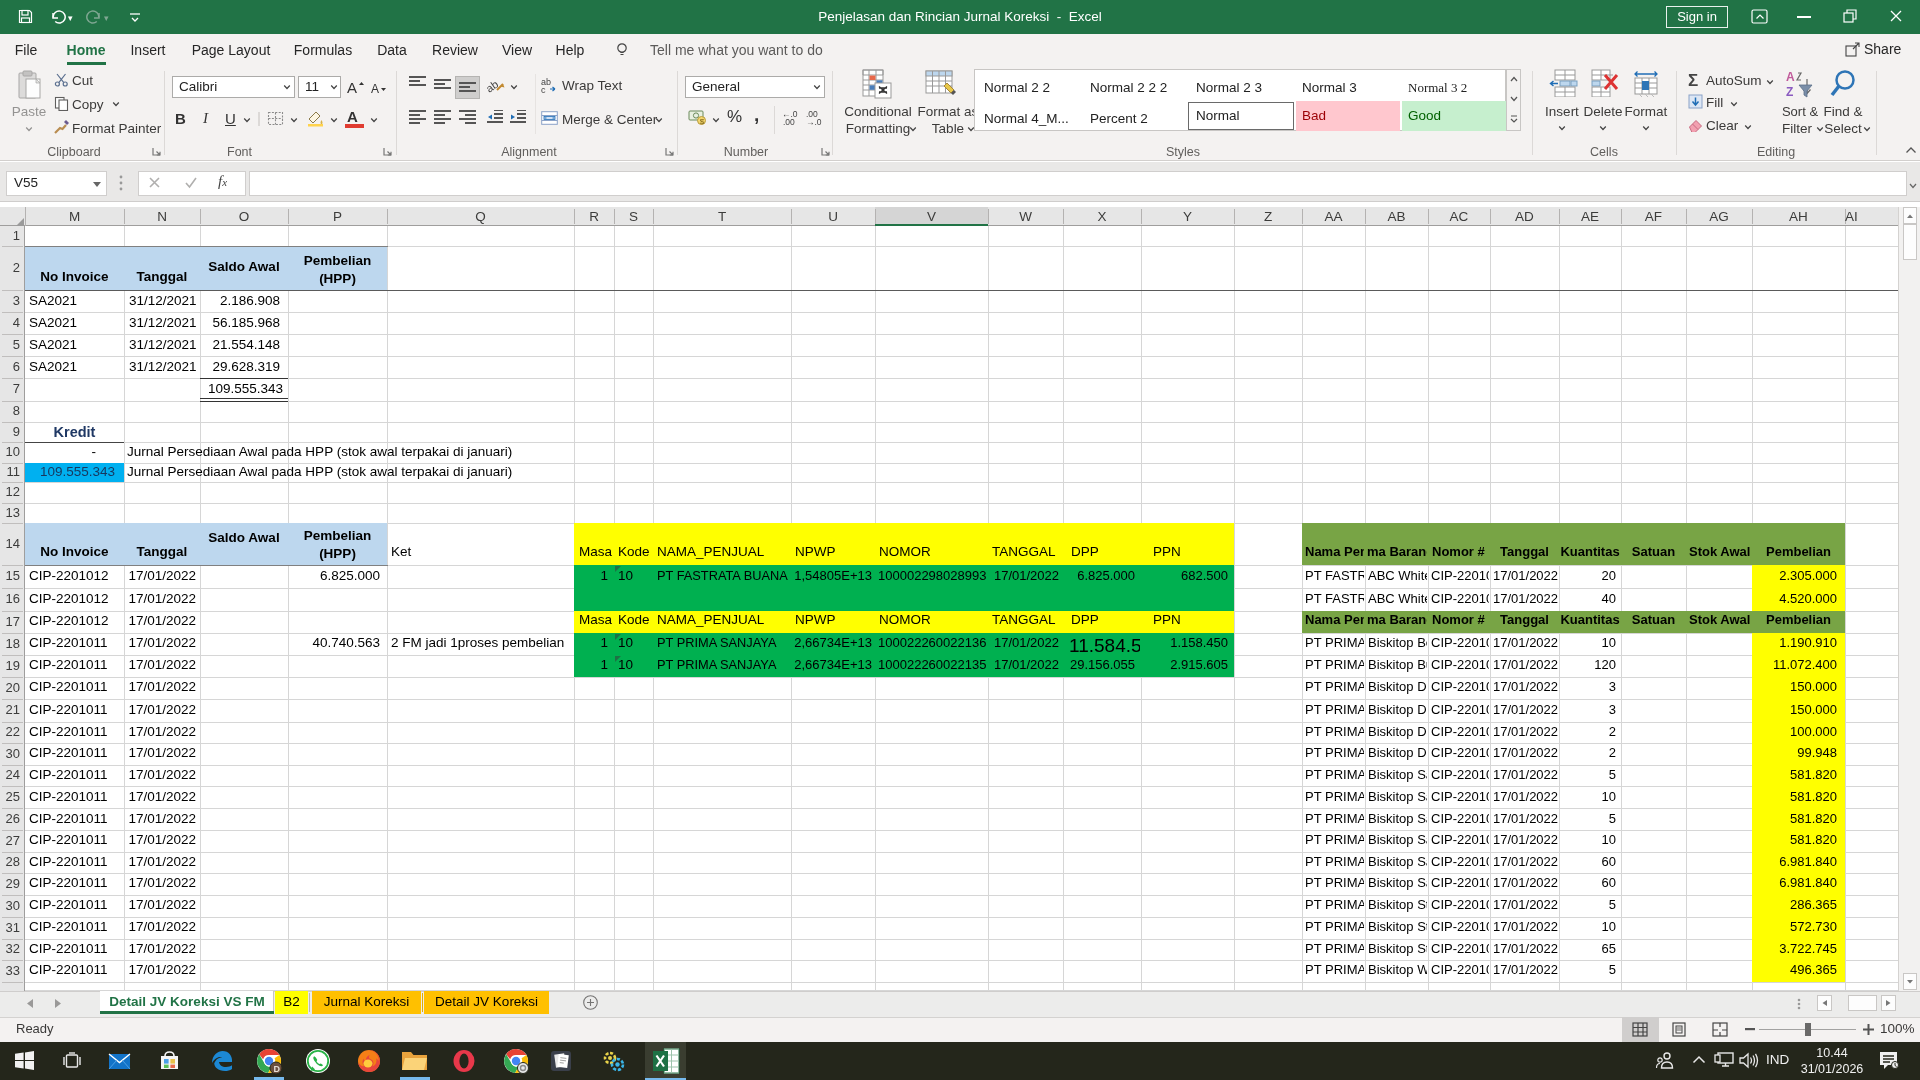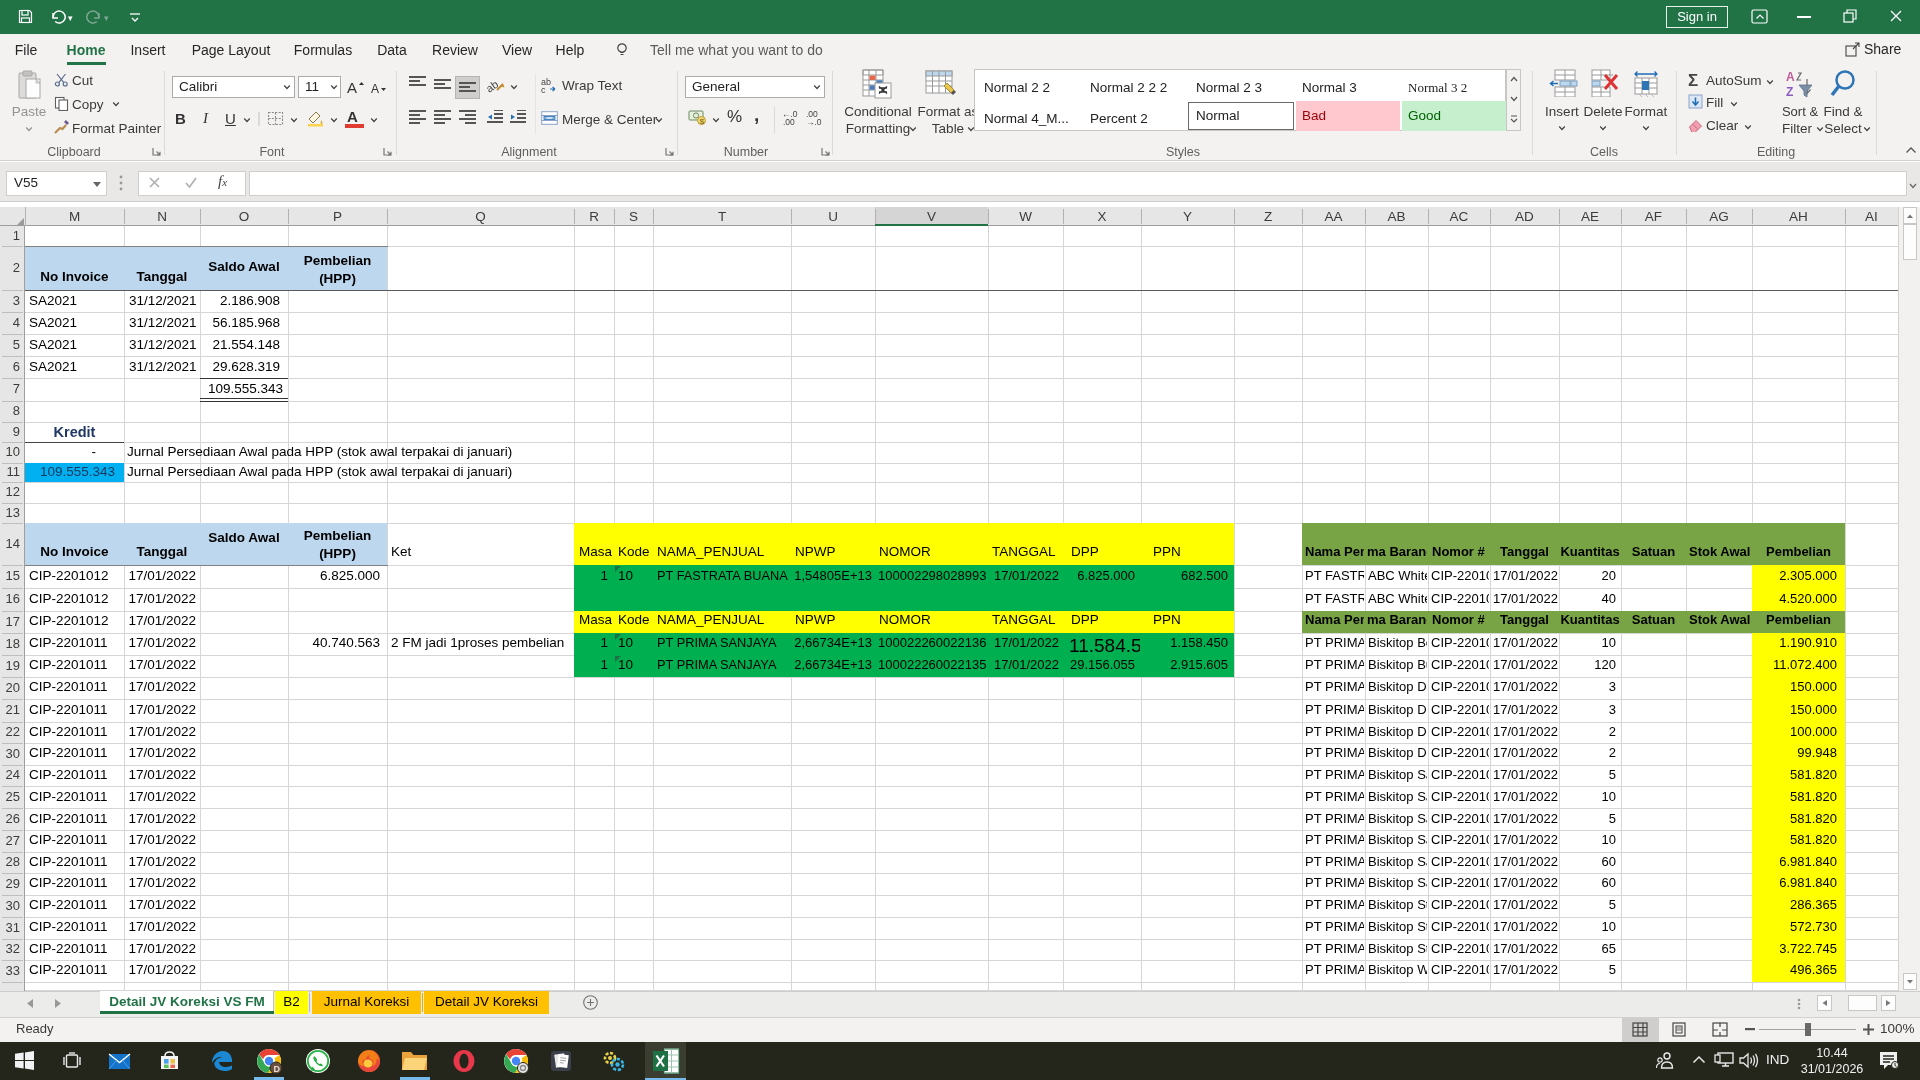--- a/index.html
+++ b/index.html
@@ -26,20 +26,21 @@
         <path d="M12.8 7.5 a6 6 0 1 0 -2 4" fill="none" stroke="#7fa792" stroke-width="1.5"></path>
       </svg>
     </div>
 <div style="position:absolute;left:104px;top:13px;width:8px;height:8px;color:#7fa792;font-size:9px;">▾</div>
 <div style="position:absolute;left:128px;top:11px;width:14px;height:12px;">
       <svg width="14" height="12" viewBox="0 0 14 12">
         <path d="M2 3h10" stroke="#fff" stroke-width="1.3"></path>
         <path d="M4 7l3 3 3-3" fill="none" stroke="#fff" stroke-width="1.3"></path>
       </svg>
     </div>
+<div style="position:absolute;left:660px;top:9px;width:600px;height:17px;color:#fff;font-size:13.5px;text-align:center;">Penjelasan dan Rincian Jurnal Koreksi&nbsp;&nbsp;-&nbsp;&nbsp;Excel</div>
 <div style="position:absolute;left:1666px;top:6px;width:62px;height:22px;border:1px solid rgba(255,255,255,.9);color:#fff;font-size:13px;text-align:center;line-height:20px;">Sign in</div>
 <div style="position:absolute;left:1751px;top:9px;width:18px;height:16px;">
       <svg width="18" height="16" viewBox="0 0 18 16">
         <rect x="1" y="1" width="15" height="13" rx="1.5" fill="none" stroke="#fff" stroke-width="1.2"></rect>
         <path d="M5.5 9.5 L9 6 l3.5 3.5" fill="none" stroke="#fff" stroke-width="1.2"></path>
       </svg>
     </div>
 <div style="position:absolute;left:1797px;top:16px;width:14px;height:2px;background:#fff;"></div>
 <div style="position:absolute;left:1843px;top:9px;width:14px;height:14px;">
       <svg width="14" height="14" viewBox="0 0 14 14">
@@ -182,21 +183,21 @@
         <path d="M1.2 1.5 L4 4.5 L6.8 1.5" fill="none" stroke="#444" stroke-width="1.2"></path>
       </svg>
     </div>
 <div style="position:absolute;left:347px;top:108px;width:16px;height:16px;font-size:15px;font-weight:bold;color:#333;">A</div>
 <div style="position:absolute;left:345px;top:124px;width:19px;height:4px;background:#e03c31;"></div>
 <div style="position:absolute;left:370px;top:117px;width:8px;height:6px;">
       <svg width="8" height="6" viewBox="0 0 8 6">
         <path d="M1.2 1.5 L4 4.5 L6.8 1.5" fill="none" stroke="#444" stroke-width="1.2"></path>
       </svg>
     </div>
-<div style="position:absolute;left:227.0px;top:145px;width:90px;height:13px;color:#605e5c;font-size:12.5px;text-align:center;">Font</div>
+<div style="position:absolute;left:227.0px;top:145px;width:90px;height:13px;color:#605e5c;font-size:12.5px;text-align:left;">Font</div>
 <div style="position:absolute;left:383px;top:147px;width:10px;height:10px;">
       <svg width="10" height="10" viewBox="0 0 10 10">
         <path d="M1 1 v7 h7" fill="none" stroke="#777" stroke-width="1.2"></path>
         <path d="M4.5 4.5 L8 8 M8 4.8 V8 H4.8" fill="none" stroke="#777" stroke-width="1.2"></path>
       </svg>
     </div>
 <div style="position:absolute;left:409px;top:76px;width:17px;height:15px;">
       <svg width="17" height="15" viewBox="0 0 17 15">
         <rect x="0" y="0" width="17" height="2" fill="#555"></rect>
         <rect x="0" y="4" width="11" height="2" fill="#555"></rect>
@@ -600,21 +601,21 @@
 <div style="position:absolute;left:1490px;top:209px;width:69px;height:15px;color:#3c3c3b;font-size:13.5px;text-align:center;">AD</div>
 <div style="position:absolute;left:1559px;top:209px;width:1px;height:15px;background:#b4b2b1;"></div>
 <div style="position:absolute;left:1559px;top:209px;width:62px;height:15px;color:#3c3c3b;font-size:13.5px;text-align:center;">AE</div>
 <div style="position:absolute;left:1621px;top:209px;width:1px;height:15px;background:#b4b2b1;"></div>
 <div style="position:absolute;left:1621px;top:209px;width:65px;height:15px;color:#3c3c3b;font-size:13.5px;text-align:center;">AF</div>
 <div style="position:absolute;left:1686px;top:209px;width:1px;height:15px;background:#b4b2b1;"></div>
 <div style="position:absolute;left:1686px;top:209px;width:66px;height:15px;color:#3c3c3b;font-size:13.5px;text-align:center;">AG</div>
 <div style="position:absolute;left:1752px;top:209px;width:1px;height:15px;background:#b4b2b1;"></div>
 <div style="position:absolute;left:1752px;top:209px;width:93px;height:15px;color:#3c3c3b;font-size:13.5px;text-align:center;">AH</div>
 <div style="position:absolute;left:1845px;top:209px;width:1px;height:15px;background:#b4b2b1;"></div>
-<div style="position:absolute;left:1845px;top:209px;width:53px;height:15px;color:#3c3c3b;font-size:13.5px;text-align:center;">AI</div>
+<div style="position:absolute;left:1845px;top:209px;width:53px;height:15px;color:#3c3c3b;font-size:13.5px;">AI</div>
 <div style="position:absolute;left:1898px;top:209px;width:1px;height:15px;background:#b4b2b1;"></div>
 <div style="position:absolute;left:0px;top:226px;width:25px;height:764.5px;background:#e6e6e6;border-right:1px solid #9f9e9d;"></div>
 <div style="position:absolute;left:0px;top:228.0px;width:20px;height:16px;color:#3c3c3b;font-size:13px;text-align:right;">1</div>
 <div style="position:absolute;left:2px;top:246px;width:21px;height:1px;background:#c0bebd;"></div>
 <div style="position:absolute;left:0px;top:260.0px;width:20px;height:16px;color:#3c3c3b;font-size:13px;text-align:right;">2</div>
 <div style="position:absolute;left:2px;top:290px;width:21px;height:1px;background:#c0bebd;"></div>
 <div style="position:absolute;left:0px;top:293.0px;width:20px;height:16px;color:#3c3c3b;font-size:13px;text-align:right;">3</div>
 <div style="position:absolute;left:2px;top:312px;width:21px;height:1px;background:#c0bebd;"></div>
 <div style="position:absolute;left:0px;top:315.0px;width:20px;height:16px;color:#3c3c3b;font-size:13px;text-align:right;">4</div>
 <div style="position:absolute;left:2px;top:334px;width:21px;height:1px;background:#c0bebd;"></div>

